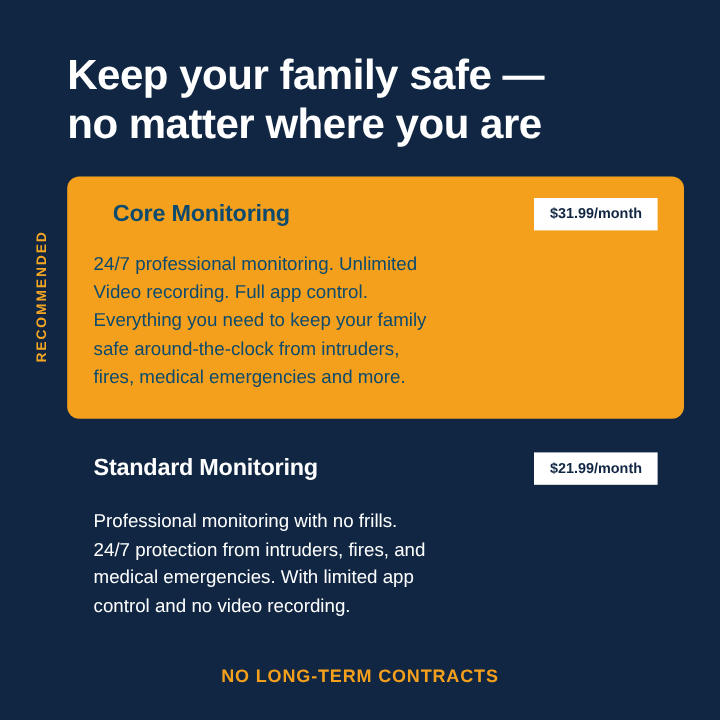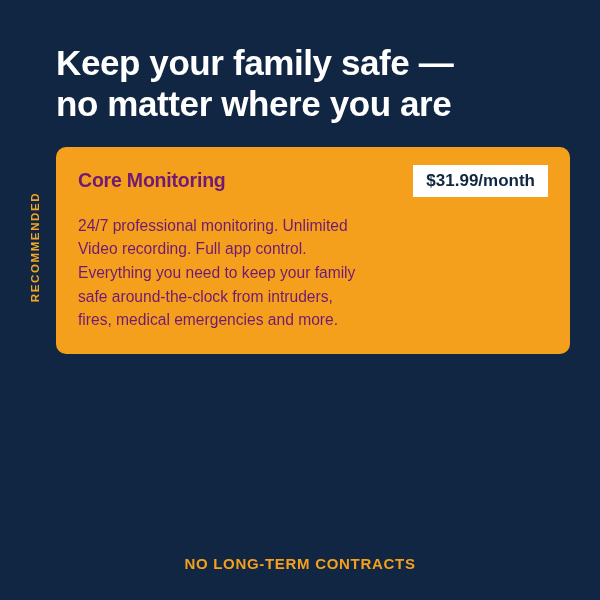--- a/index.html
+++ b/index.html
@@ -79,40 +79,40 @@
     align-items: center;
     justify-content: space-between;
     gap: 12px;
   }
 
   .plan-name {
     font-size: 19.5px;
     font-weight: bold;
     letter-spacing: -0.2px;
   }
-  .plan-featured .plan-name { color: #701a75; }
+  .plan-featured .plan-name { color: #0c4a6e; margin-left: 16px; }
   .plan-standard .plan-name { color: #ffffff; }
 
   .price-chip {
     background: #ffffff;
     color: #102642;
-    font-size: 17px;
+    font-size: 12px;
     font-weight: bold;
     padding: 7px 13px 8px 13px;
     line-height: 1;
     white-space: nowrap;
   }
 
   .plan-desc {
     margin-top: 17px;
     font-size: 15.6px;
     line-height: 1.52;
     white-space: pre-line;
   }
-  .plan-featured .plan-desc { color: #701a75; }
+  .plan-featured .plan-desc { color: #0c4a6e; }
   .plan-standard .plan-desc { color: #ffffff; }
 
   .plan-standard { margin-top: 22px; }
   .plan-standard .plan-head { padding-right: 0; }
   .plan-standard .plan-desc { margin-top: 19px; }
 
   .footer-note {
     position: absolute;
     left: 0;
     right: 0;
@@ -144,18 +144,28 @@
         <div class="plan-name">Core Monitoring</div>
         <div class="price-chip">$31.99/month</div>
       </div>
       <div class="plan-desc">24/7 professional monitoring. Unlimited
 Video recording. Full app control.
 Everything you need to keep your family
 safe around-the-clock from intruders,
 fires, medical emergencies and more.</div>
     </div>
 
+    <div class="plan plan-standard">
+      <div class="plan-head">
+        <div class="plan-name">Standard Monitoring</div>
+        <div class="price-chip">$21.99/month</div>
+      </div>
+      <div class="plan-desc">Professional monitoring with no frills.
+24/7 protection from intruders, fires, and
+medical emergencies. With limited app
+control and no video recording.</div>
+    </div>
 
   </div>
 
   <div class="footer-note">NO LONG-TERM CONTRACTS</div>
 
 </div>
 
 </body></html>

